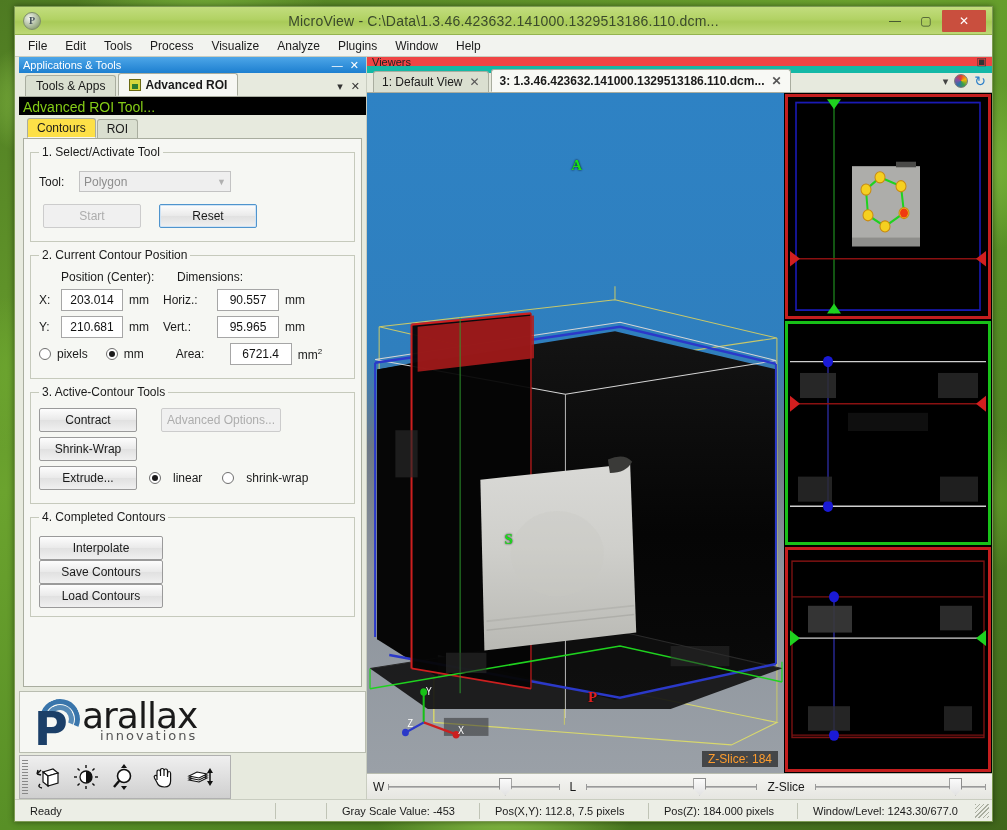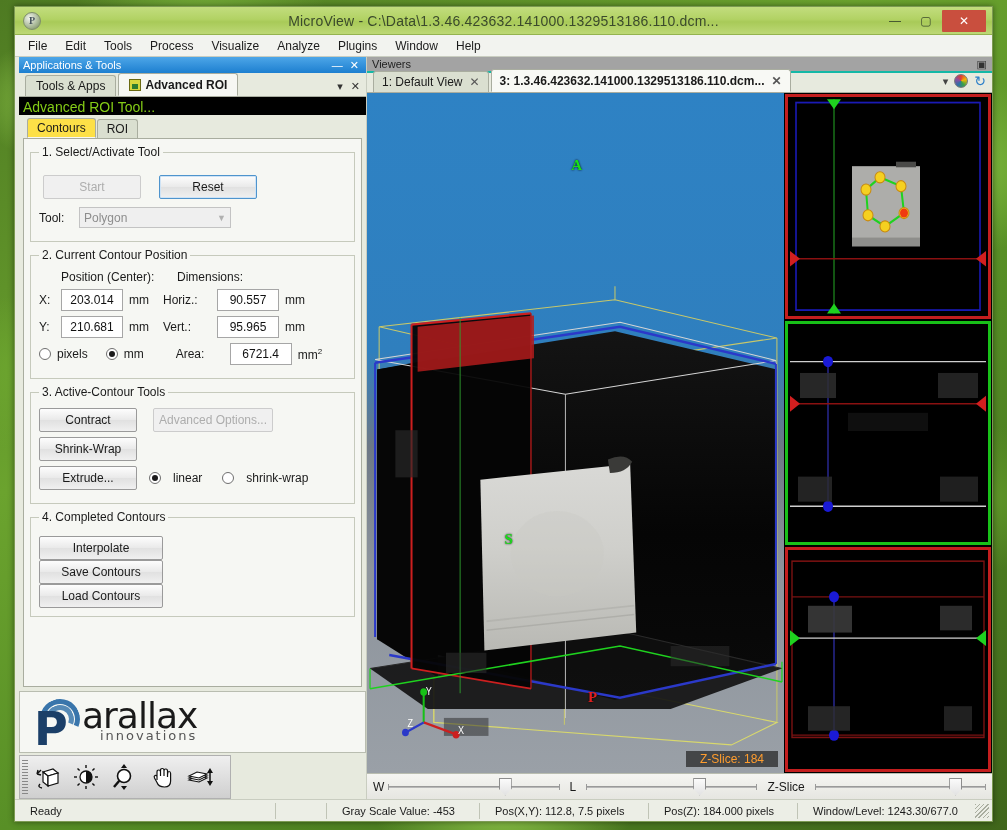--- a/index.html
+++ b/index.html
@@ -174,21 +174,21 @@
   }
   .gripper { width:6px; height:34px; margin-left:2px;
     background:repeating-linear-gradient(to bottom,#888 0 1px,transparent 1px 3px); }
   .tbtn { width:36px; height:36px; display:flex; align-items:center; justify-content:center; }
   .tbtn svg { display:block; }
 
   
   #viewers { flex:1; display:flex; flex-direction:column; min-width:0; background:#e7eade; }
   #viewers-header {
     height:16px; display:flex; align-items:center; padding:0 5px;
-    background:#a3a3a3; font-size:11px; color:#222; border-bottom:2px solid #14b8a6;
+    background:#ef4444; font-size:11px; color:#222; border-bottom:7px solid #14b8a6;
   }
   #viewers-header .hdr-btns { margin-left:auto; font-size:11px; color:#333; }
   #viewer-tabs {
     height:20px; display:flex; align-items:flex-end; background:#e7eade; padding-left:6px;
     border-bottom:1px solid #a9ad9f;
   }
   .vtab {
     height:21px; display:flex; align-items:center; gap:7px; padding:0 8px;
     font-size:12px; border:1px solid #a9ad9f; border-bottom:none; background:#dadfd0;
     border-radius:3px 3px 0 0; margin-right:2px; color:#1a1a1a;
@@ -232,21 +232,21 @@
   .sb-cell { height:100%; display:flex; align-items:center; padding:0 15px; }
   .sb-sep { border-left:1px solid #c0c4b6; height:16px; }
   #sb-ready { width:260px; }
   #sb-grip { margin-left:auto; width:14px; height:14px; margin-right:3px;
     background:repeating-linear-gradient(135deg,#a9ad9f 0 1px,transparent 1px 3px); }
 
   .ov-label { position:absolute; color:#18e018; font-size:15px; font-weight:bold;
      font-family:"Liberation Serif",serif; text-shadow:0 0 2px #000; }
   .ov-label.post { color:#e02020; }
   #zslice-badge {
-    position:absolute; right:6px; bottom:6px; padding:1px 14px;
+    position:absolute; right:6px; bottom:6px; padding:1px 6px;
     background:rgba(40,40,40,.75); color:#ff9d2e; font-size:12px;
     font-family:"Liberation Sans",sans-serif;
   }
 </style>
 </head>
 <body>
 
 <div id="desktop"></div>
 
 <div id="window">
@@ -304,30 +304,30 @@
       <div id="tool-panel">
         <div id="inner-tabs">
           <div class="inner-tab active">Contours</div>
           <div class="inner-tab">ROI</div>
         </div>
 
         <div id="contours-page">
 
           <fieldset>
             <legend>1. Select/Activate Tool</legend>
-            <div class="row" style="gap:18px; margin-top:12px; padding-left:4px;">
-              <div class="btn disabled">Start</div>
-              <div class="btn focused">Reset</div>
-            </div>
             <div class="row" style="margin-top:8px;">
               <span class="lbl" style="width:34px;">Tool:</span>
               <div class="combo">
                 <span>Polygon</span>
                 <span class="chev">▼</span>
               </div>
+            </div>
+            <div class="row" style="gap:18px; margin-top:12px; padding-left:4px;">
+              <div class="btn disabled">Start</div>
+              <div class="btn focused">Reset</div>
             </div>
           </fieldset>
 
           <fieldset>
             <legend>2. Current Contour Position</legend>
             <div class="row" style="gap:0; margin-top:4px;">
               <span class="lbl" style="width:138px; padding-left:22px;">Position (Center):</span>
               <span class="lbl">Dimensions:</span>
             </div>
 
@@ -357,21 +357,21 @@
               <span class="lbl" style="width:48px;">Area:</span>
               <div class="txtbox">6721.4</div>
               <span class="lbl"><span>mm</span><span class="sup">2</span></span>
             </div>
           </fieldset>
 
           <fieldset>
             <legend>3. Active-Contour Tools</legend>
             <div class="row" style="gap:16px;">
               <div class="btn">Contract</div>
-              <div class="btn disabled" style="min-width:120px;">Advanced Options...</div>
+              <div class="btn disabled" style="min-width:120px;margin-left:8px;">Advanced Options...</div>
             </div>
             <div class="row">
               <div class="btn">Shrink-Wrap</div>
             </div>
             <div class="row" style="gap:12px;">
               <div class="btn">Extrude...</div>
               <span class="radio on"></span>
               <span class="lbl">linear</span>
               <span class="radio" style="margin-left:8px;"></span>
               <span class="lbl">shrink-wrap</span>

